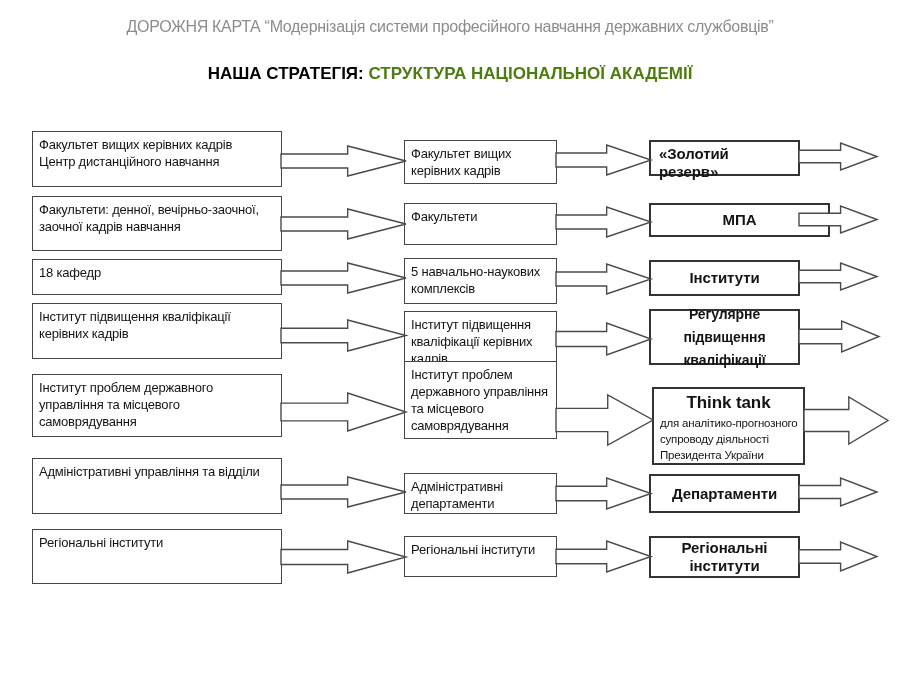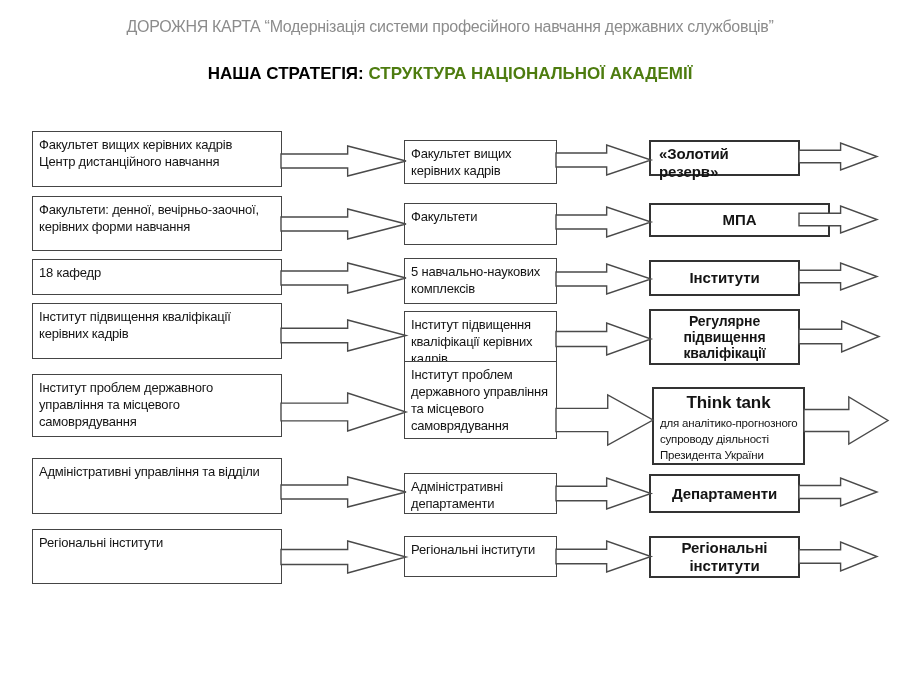--- a/index.html
+++ b/index.html
@@ -12,21 +12,21 @@
          font-size:17px;font-weight:bold;color:#000;}
   #subtitle .hl{color:#4d7c0f;}
   
   .box{position:absolute;background:#fff;box-sizing:border-box;color:#141414;}
   .lm{border:1.5px solid #454545;font-size:13px;letter-spacing:-0.2px;
       line-height:17px;padding:4px 6px;white-space:pre;}
   .rb{border:2px solid #333;font-weight:bold;font-size:15px;text-align:center;
       display:flex;flex-direction:column;justify-content:center;
       white-space:pre-line;line-height:18px;letter-spacing:-0.1px;}
   .rb.topleft{justify-content:flex-start;text-align:left;padding:3px 8px;overflow:visible;}
-  .rb.small{font-size:14px;line-height:16px;}
+  .rb.small{font-size:14px;line-height:23px;}
   .r5t{font-size:17px;font-weight:bold;text-align:center;line-height:20px;margin-top:2px;}
   .r5s{font-size:11.5px;font-weight:normal;text-align:left;padding-left:6px;
        line-height:16px;white-space:pre;letter-spacing:-0.2px;margin-top:2px;}
   
   .bL1{left:32px;top:131px;width:250px;height:56px}
   .bL2{left:32px;top:196px;width:250px;height:55px}
   .bL3{left:32px;top:259px;width:250px;height:36px}
   .bL4{left:32px;top:303px;width:250px;height:56px}
   .bL5{left:32px;top:374px;width:250px;height:63px}
   .bL6{left:32px;top:458px;width:250px;height:56px}
@@ -76,21 +76,21 @@
 </head>
 <body>
 
 <div id="slide">
   <div id="title">ДОРОЖНЯ КАРТА “Модернізація системи професійного навчання державних службовців”</div>
   <div id="subtitle"><span>НАША СТРАТЕГІЯ: </span><span class="hl">СТРУКТУРА НАЦІОНАЛЬНОЇ АКАДЕМІЇ</span></div>
 
   <div class="box lm bL1">Факультет вищих керівних кадрів
 Центр дистанційного навчання</div>
   <div class="box lm bL2">Факультети: денної, вечірньо-заочної,
-керівних форми навчання</div>
+заочної кадрів навчання</div>
   <div class="box lm bL3">18 кафедр</div>
   <div class="box lm bL4">Інститут підвищення кваліфікації
 керівних кадрів</div>
   <div class="box lm bL5">Інститут проблем державного
 управління та місцевого
 самоврядування</div>
   <div class="box lm bL6">Адміністративні управління та відділи</div>
   <div class="box lm bL7">Регіональні інститути</div>
 
   <div class="box lm bM1">Факультет вищих

